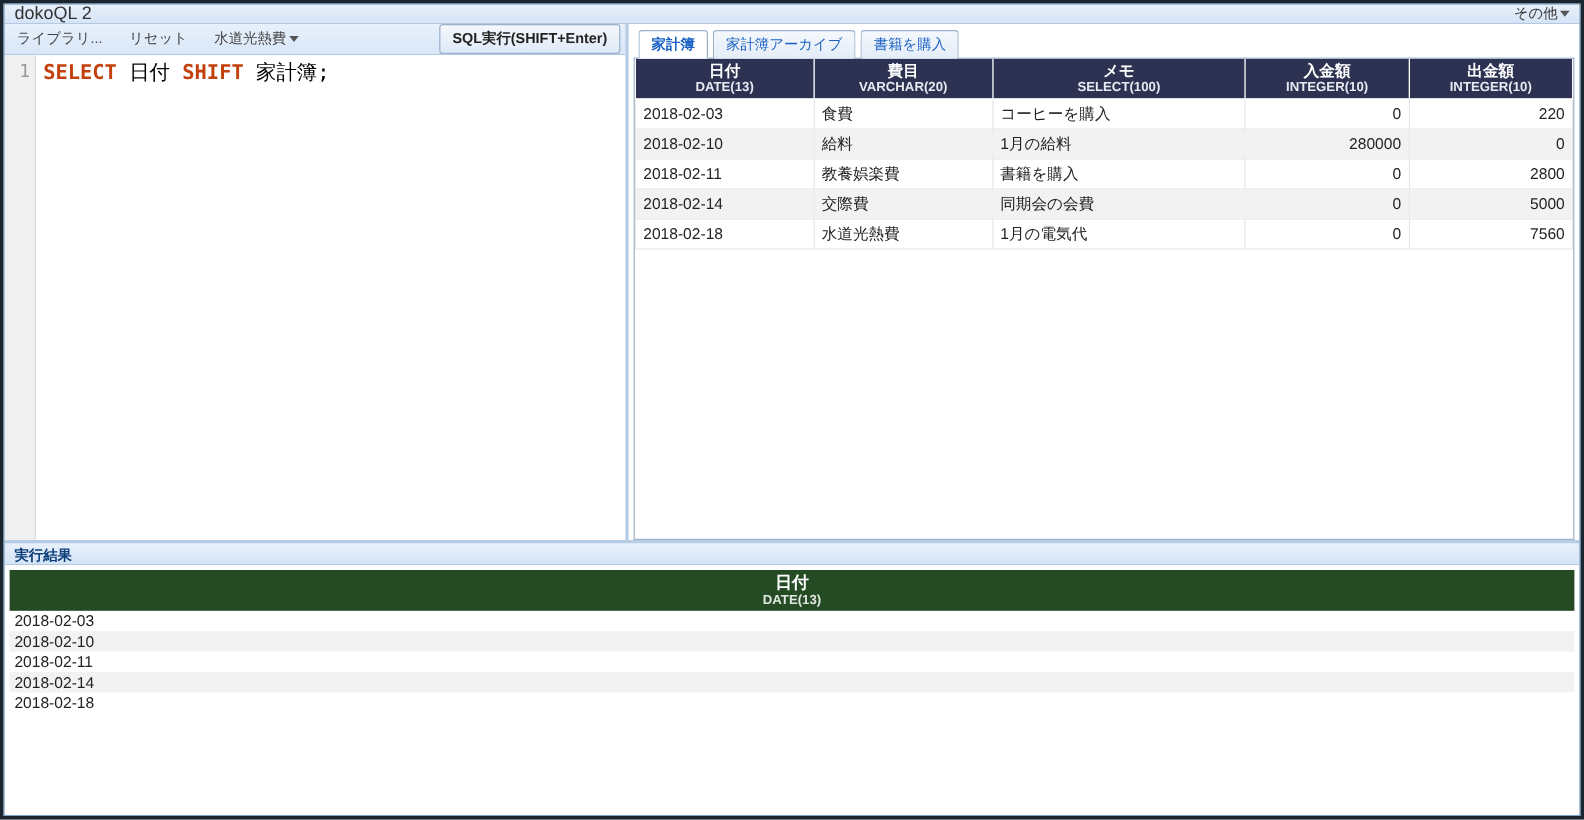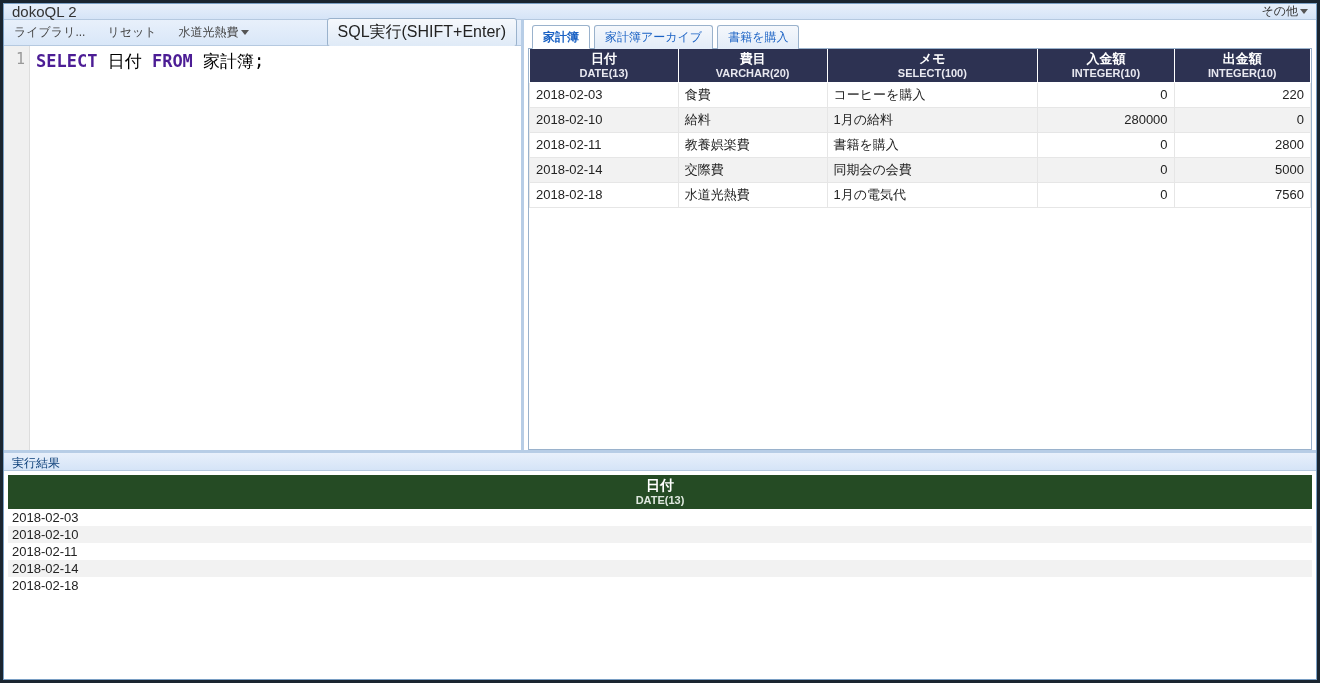--- a/index.html
+++ b/index.html
@@ -55,22 +55,22 @@
     padding: 2px 6px;
     cursor: pointer;
     display:flex; align-items:center; gap:2px;
   }
   .toolbar .spacer { flex: 1; }
   .toolbar .run-btn {
     background: linear-gradient(#f5f8fc,#dfeaf7);
     border: 1px solid #9ab2cc;
     border-radius: 3px;
     padding: 3px 10px;
-    font-size: 16px;
-    font-weight: normal;
+    font-size: 12px;
+    font-weight: bold;
     color: #222;
     cursor: pointer;
   }
   .code-area {
     display: flex;
     flex: 1;
     background: #fff;
     font-family: Menlo, Consolas, monospace;
     font-size: 17px;
     overflow: hidden;
@@ -78,21 +78,21 @@
   .gutter {
     width: 26px;
     background: #f0f0f0;
     color: #999;
     text-align: right;
     padding: 4px 4px 0 0;
     border-right: 1px solid #ddd;
     font-size: 15px;
   }
   .code-line { padding: 4px 6px 0 6px; white-space: pre; line-height:1.3; }
-  .kw { color: #4c1d95; font-weight: bold; }
+  .kw { color: #c2410c; font-weight: bold; }
   .ident { color: #000; }
 
   .data-panel {
     flex: 1;
     display: flex;
     flex-direction: column;
     padding: 4px 4px 0 4px;
     background:#fff;
   }
   .tabs {
@@ -162,21 +162,21 @@
     flex: 1;
     display: flex;
     flex-direction: column;
     border-top: 3px solid #b7cde6;
     min-height: 0;
   }
   .results-header {
     background: linear-gradient(#e8f0fb,#d5e4f7);
     border-bottom: 1px solid #b5c9e0;
     color: #0b3e78;
-    font-weight: normal;
+    font-weight: bold;
     font-size: 12px;
     padding: 2px 8px;
     height: 18px;
   }
   .results-body {
     flex: 1;
     padding: 4px;
     background: #fff;
     overflow: auto;
   }
@@ -240,21 +240,21 @@
           <span>水道光熱費</span>
           <span class="caret-down"></span>
         </div>
         <div class="spacer"></div>
         <div class="run-btn"><span>SQL実行(SHIFT+Enter)</span></div>
       </div>
       <div class="code-area">
         <div class="gutter">
             <div>1</div>
           </div>
-        <div class="code-line"><span class="kw">SELECT</span><span class="ident"> 日付 </span><span class="kw">FROM</span><span class="ident"> 家計簿</span><span class="ident">;</span></div>
+        <div class="code-line"><span class="kw">SELECT</span><span class="ident"> 日付 </span><span class="kw">SHIFT</span><span class="ident"> 家計簿</span><span class="ident">;</span></div>
       </div>
     </div>
 
     <div class="data-panel">
       <div class="tabs">
         <div class="tab active"><span>家計簿</span></div>
         <div class="tab"><span>家計簿アーカイブ</span></div>
         <div class="tab"><span>書籍を購入</span></div>
       </div>
       <div class="tab-body">

